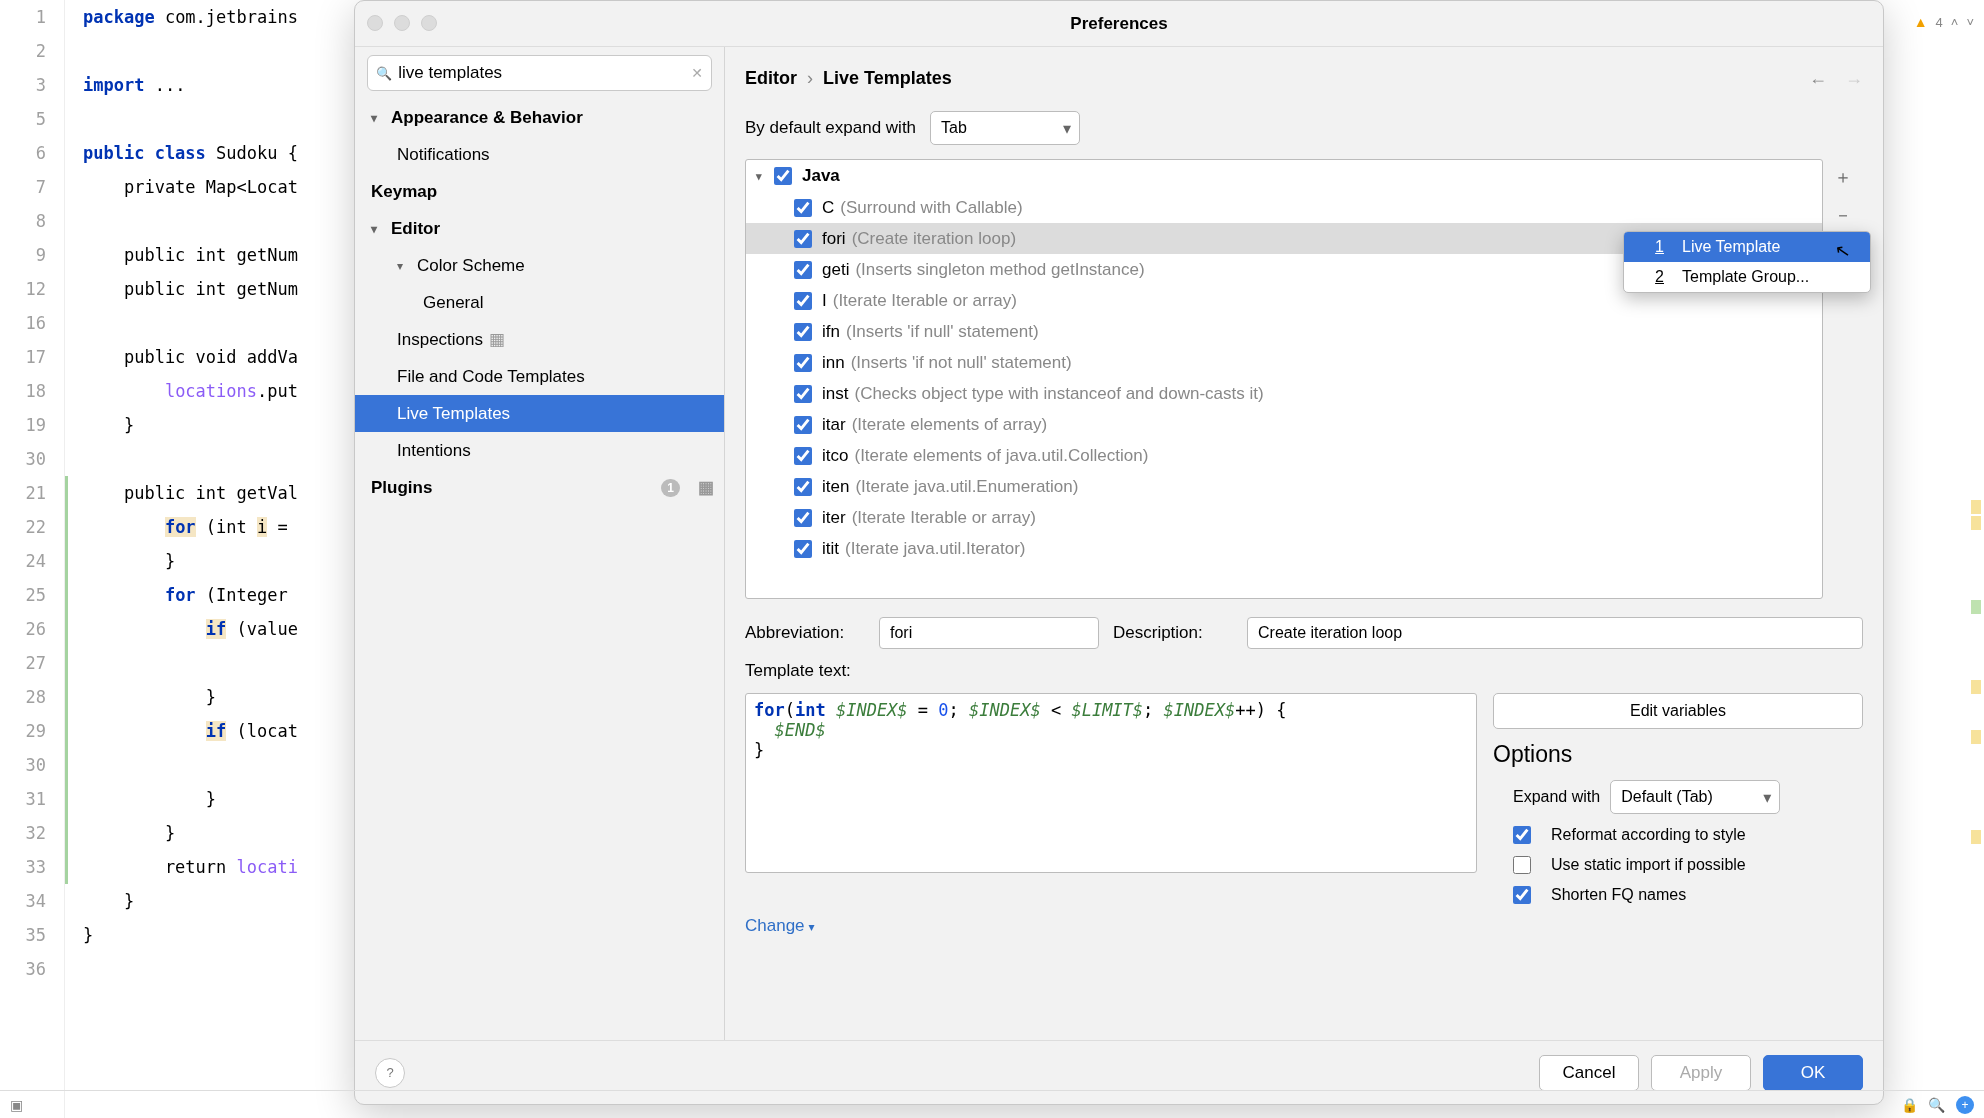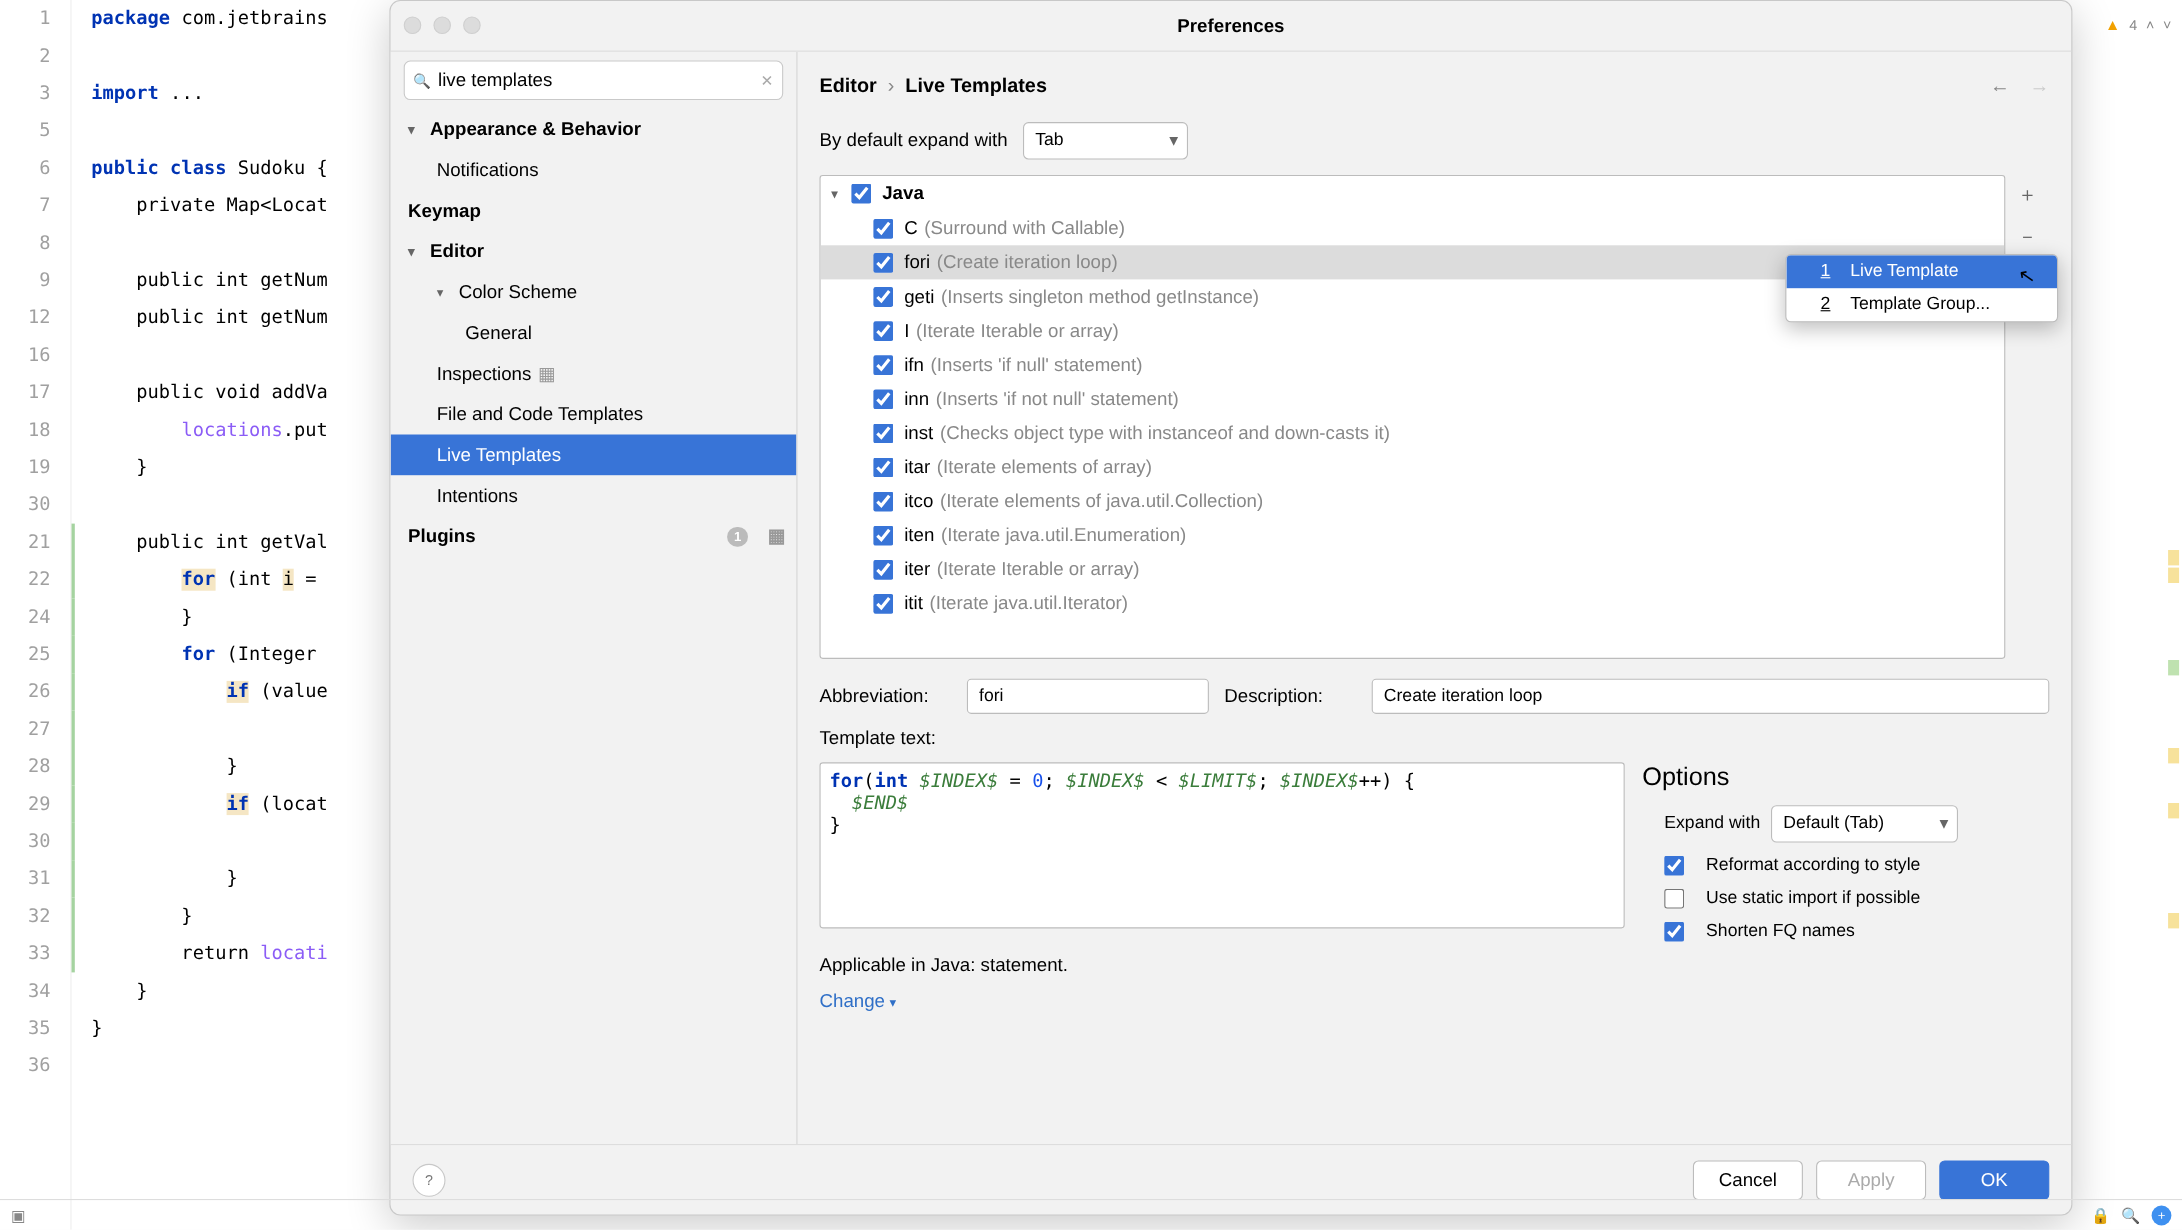--- a/index.html
+++ b/index.html
@@ -302,21 +302,21 @@
   border-radius: 4px;
   padding: 0 10px;
   font-size: 16px;
   background: #fff;
 }
 .abbrev-input { width: 220px; }
 .desc-input { flex: 1; }
 .template-text-row { display: flex; gap: 16px; align-items: flex-start; }
 .template-textarea {
   flex: 1;
-  height: 151px;
+  height: 180px;
   border: 1px solid #bcbcbc;
   border-radius: 3px;
   background: #fff;
   padding: 6px 8px;
   font-family: "Menlo", monospace;
   font-size: 17px;
   white-space: pre;
   overflow: auto;
 }
 .tvar { color: #3b7d3b; font-style: italic; }
@@ -648,20 +648,21 @@
           <input type="text" class="abbrev-input" value="fori" style="">
           <label>Description:</label>
           <input type="text" class="desc-input" value="Create iteration loop" style="">
         </div>
         <div>Template text:</div>
         <div class="template-text-row">
           <div class="template-textarea"><span class="tkw">for</span><span>(</span><span class="tkw">int</span> <span class="tvar">$INDEX$</span><span> = </span><span class="tnum">0</span><span>; </span><span class="tvar">$INDEX$</span><span> &lt; </span><span class="tvar">$LIMIT$</span><span>; </span><span class="tvar">$INDEX$</span><span>++) {</span>
   <span class="tvar">$END$</span>
 <span>}</span></div>
           <div class="options-col">
+            <button class="btn">Edit variables</button>
             <div class="opt-hdr">Options</div>
             <div class="opt-row">
               <span>Expand with</span>
               <div class="select" style="min-width:170px">
                 <span>Default (Tab)</span>
               </div>
             </div>
             <div class="opt-row">
               <input type="checkbox" class="chk" checked="" style="">
               <span>Reformat according to style</span>
@@ -669,21 +670,20 @@
             <div class="opt-row">
               <input type="checkbox" class="chk" style="">
               <span>Use static import if possible</span>
             </div>
             <div class="opt-row">
               <input type="checkbox" class="chk" checked="" style="">
               <span>Shorten FQ names</span>
             </div>
           </div>
         </div>
-        <div>Applicable in Java: statement.</div>
         <div class="change-link">
           <span>Change</span><span class="chev2">▾</span>
         </div>
       </div>
     </div>
   </div>
 
   <div class="footer">
     <div class="help-btn">?</div>
     <div class="footer-spacer"></div>

